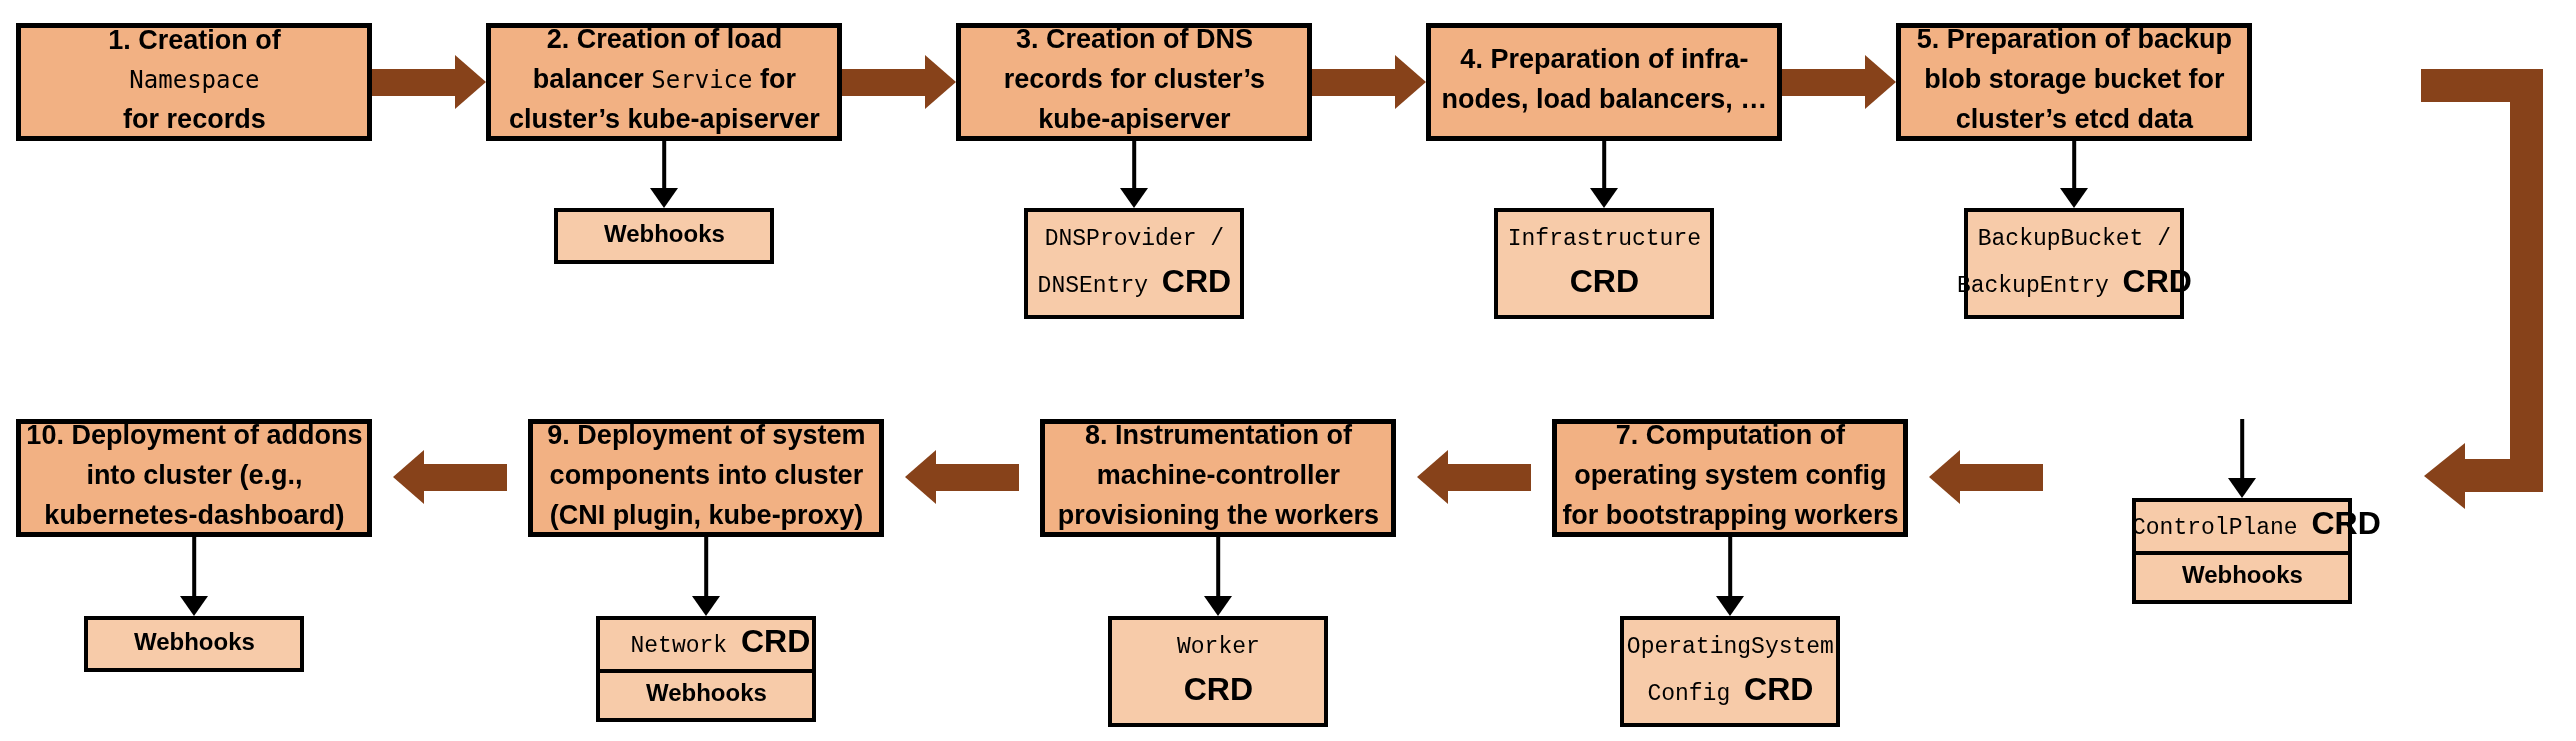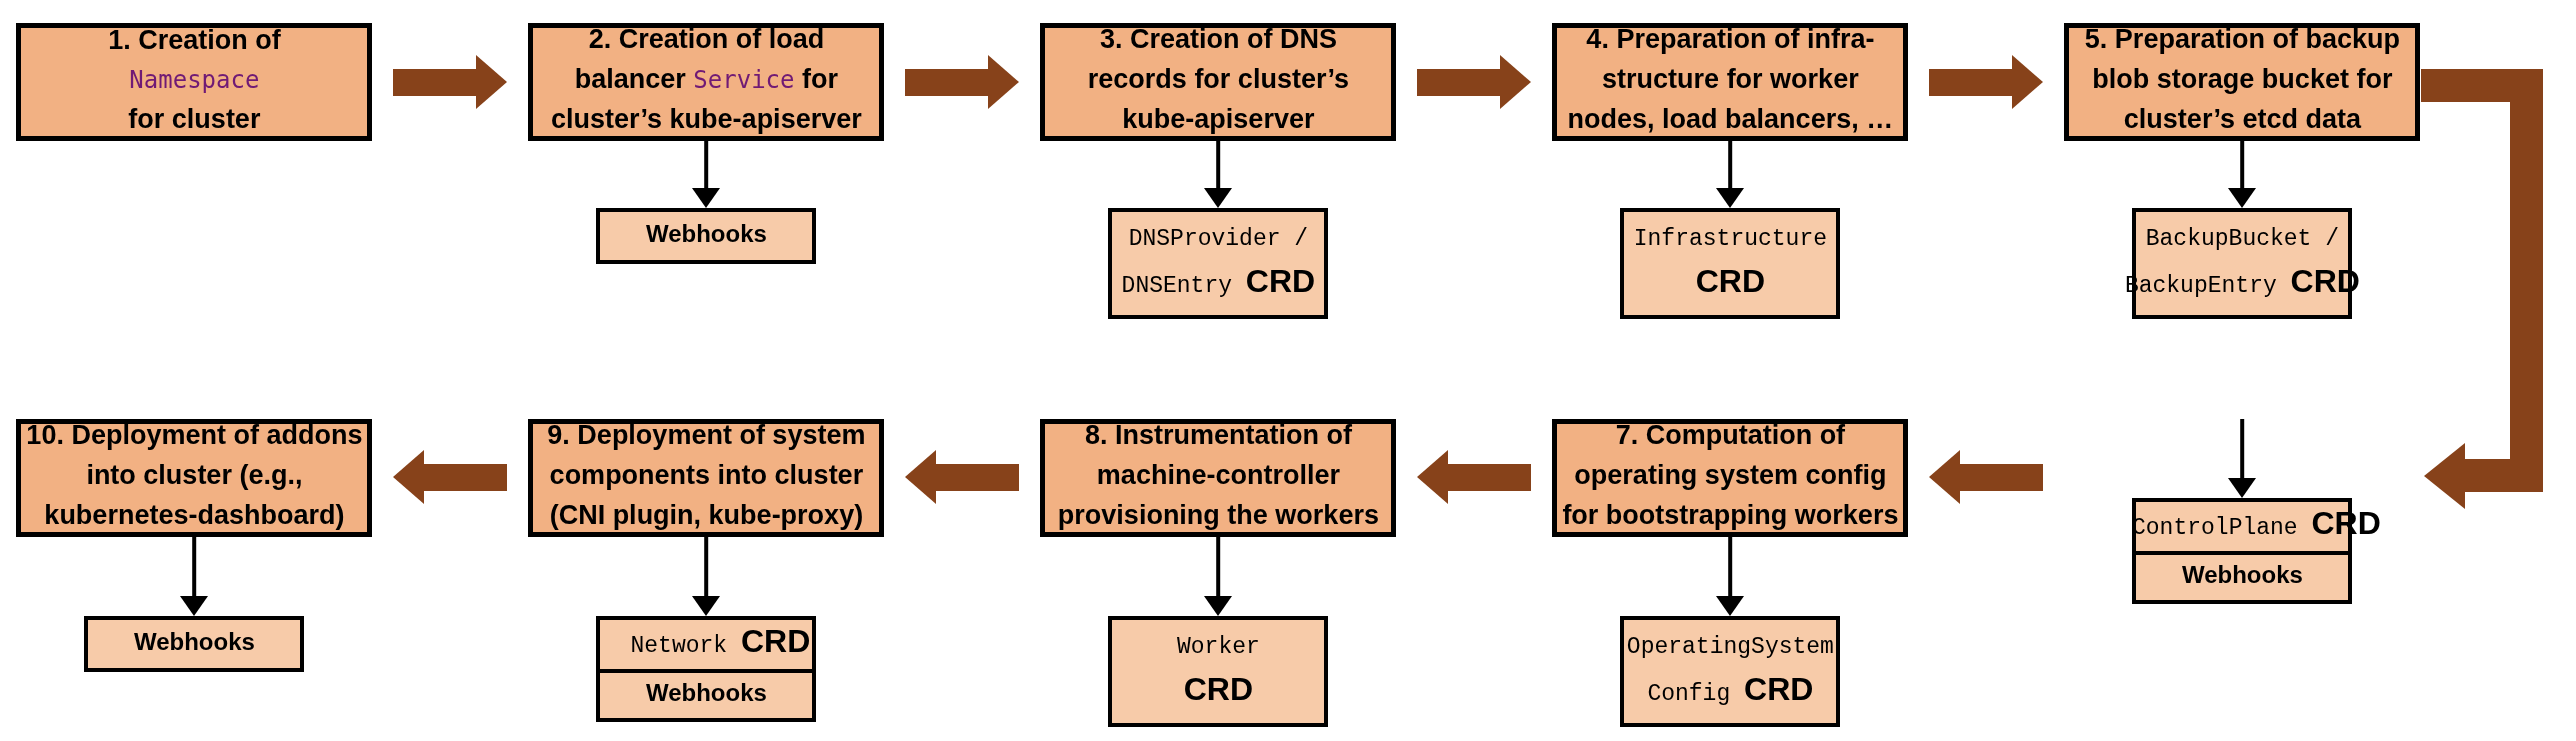--- a/index.html
+++ b/index.html
@@ -10,35 +10,35 @@
     --arrow:#87421A;
   }
   html,body{margin:0;padding:0;}
   body{
     width:2576px;height:742px;overflow:hidden;background:var(--bg);
     font-family:"Liberation Sans",sans-serif;position:relative;
   }
   .diagram{position:absolute;left:0;top:0;width:2576px;height:742px;}
   .flow-row{
     position:absolute;left:16.4px;width:2404px;
-    display:flex;justify-content:space-between;align-items:flex-start;
+    display:flex;justify-content:flex-start;align-items:flex-start;
   }
   .flow-row.top{top:23px;}
   .flow-row.bottom{top:419px;gap:21px;}
 
   .stage{width:356px;display:flex;flex-direction:column;align-items:center;flex:none;}
   .main-box{
     box-sizing:border-box;width:100%;height:118px;
     border:5px solid var(--border);background:var(--main-fill);
     display:flex;flex-direction:column;justify-content:center;align-items:center;
     text-align:center;padding:1.4px 2.8px;
   }
   .main-box .line{line-height:35px;white-space:nowrap;}
   .main-box .seg-s{font-weight:bold;font-size:27px;color:#000;}
-  .main-box .seg-m{font-family:"DejaVu Sans Mono",monospace;font-weight:normal;font-size:24px;color:#701a75;}
+  .main-box .seg-m{font-family:"DejaVu Sans Mono",monospace;font-weight:normal;font-size:24px;color:#000000;}
 
   .connector{position:relative;width:43px;flex:none;}
   .connector.r1{height:67px;}
   .connector.r2{height:79px;}
   .connector .cline{position:absolute;left:50%;transform:translateX(-50%);top:0;width:3.6px;background:#000;}
   .connector.r1 .cline{height:50px;}
   .connector.r2 .cline{height:62px;}
   .connector .chead{
     position:absolute;left:50%;transform:translateX(-50%);bottom:0;width:0;height:0;
     border-left:14.2px solid transparent;border-right:14.2px solid transparent;
@@ -89,21 +89,21 @@
 </style>
 </head>
 <body>
 
 <div class="diagram">
   <div class="flow-row top">
       <div class="stage">
         <div class="main-box">
           <div class="line"><span class="seg-s">1. Creation of</span></div>
           <div class="line"><span class="seg-m">Namespace</span></div>
-          <div class="line"><span class="seg-s">for cluster</span></div>
+          <div class="line"><span class="seg-s">for records</span></div>
         </div>
       </div>
       <div class="harrow right">
         <div class="shaft"></div>
         <div class="head"></div>
       </div>
       <div class="stage">
         <div class="main-box">
           <div class="line"><span class="seg-s">2. Creation of load</span></div>
           <div class="line"><span class="seg-s">balancer </span><span class="seg-m">Service</span><span class="seg-s"> for</span></div>
@@ -140,21 +140,20 @@
           </div>
         </div>
       </div>
       <div class="harrow right">
         <div class="shaft"></div>
         <div class="head"></div>
       </div>
       <div class="stage">
         <div class="main-box">
           <div class="line"><span class="seg-s">4. Preparation of infra-</span></div>
-          <div class="line"><span class="seg-s">structure for worker</span></div>
           <div class="line"><span class="seg-s">nodes, load balancers, …</span></div>
         </div>
         <div class="connector r1">
           <div class="cline"></div>
           <div class="chead"></div>
         </div>
         <div class="subs">
           <div class="sub-box tall">
             <div class="line"><span class="seg-m">Infrastructure</span></div>
             <div class="line"><span class="seg-c">CRD</span></div>

